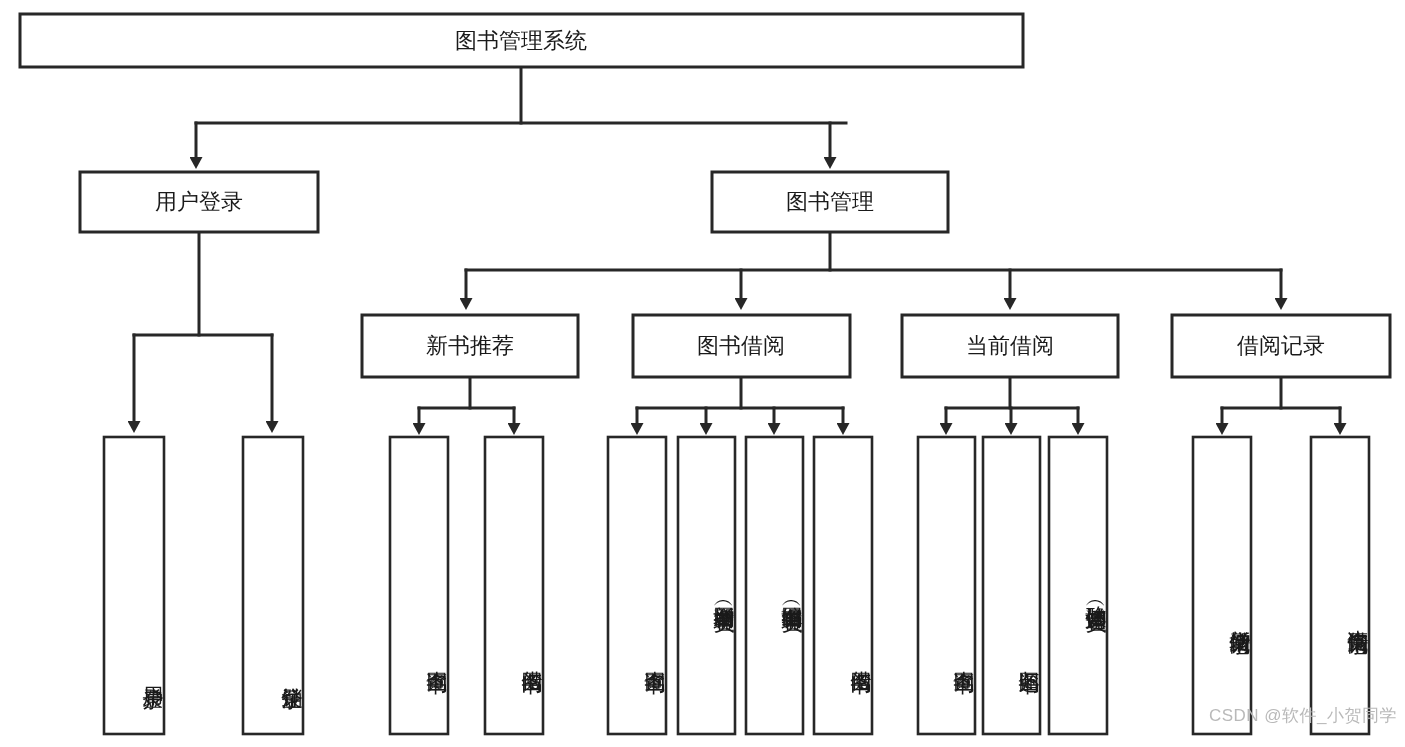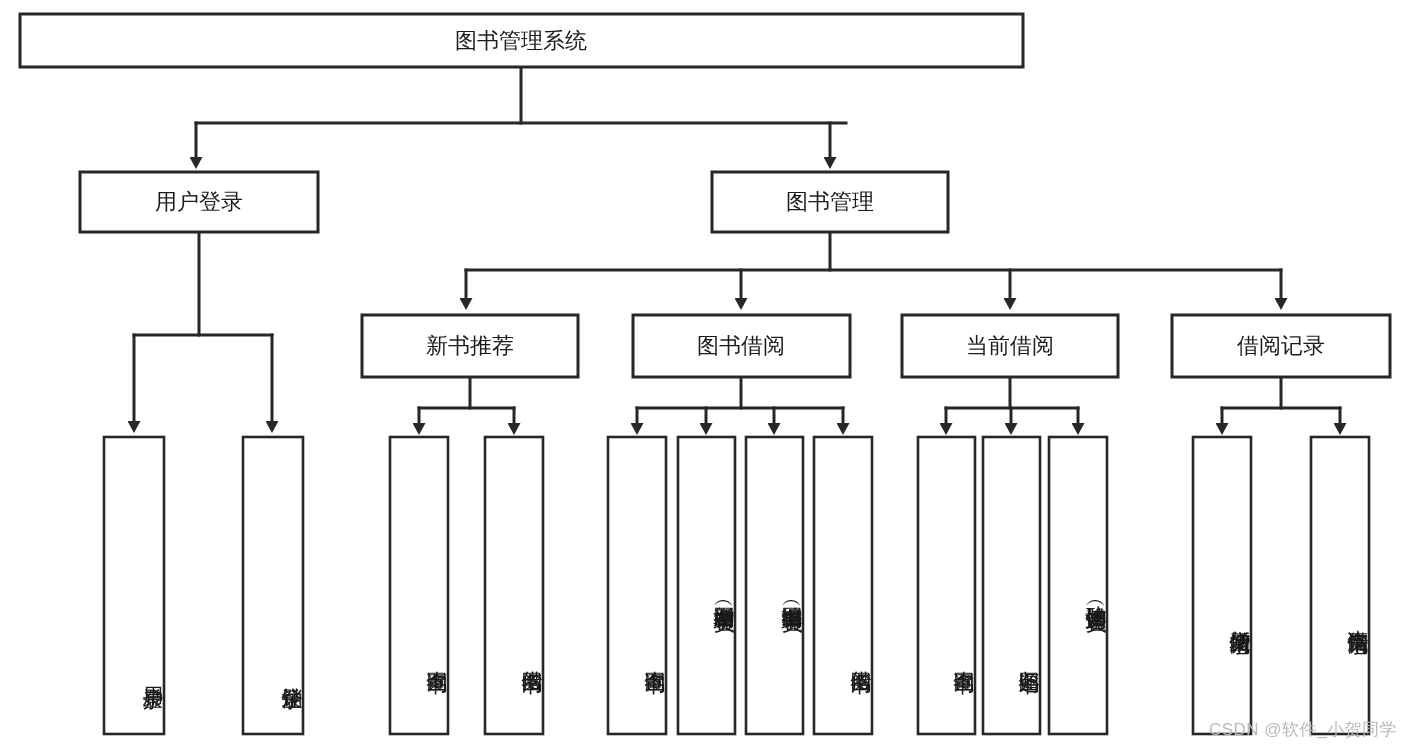--- a/index.html
+++ b/index.html
@@ -66,21 +66,21 @@
     letter-spacing: 1px;
     text-align: center;
     display: flex;
     align-items: flex-start;
     justify-content: center;
     pointer-events: none;
   }
   .watermark {
     position: absolute;
     right: 8px;
-    bottom: 6px;
+    bottom: 20px;
     font-family: "Liberation Sans", "DejaVu Sans", sans-serif;
     font-size: 17px;
     color: #b9b9b9;
     letter-spacing: 0.5px;
     white-space: nowrap;
   }
 </style>
 </head>
 <body>
 

